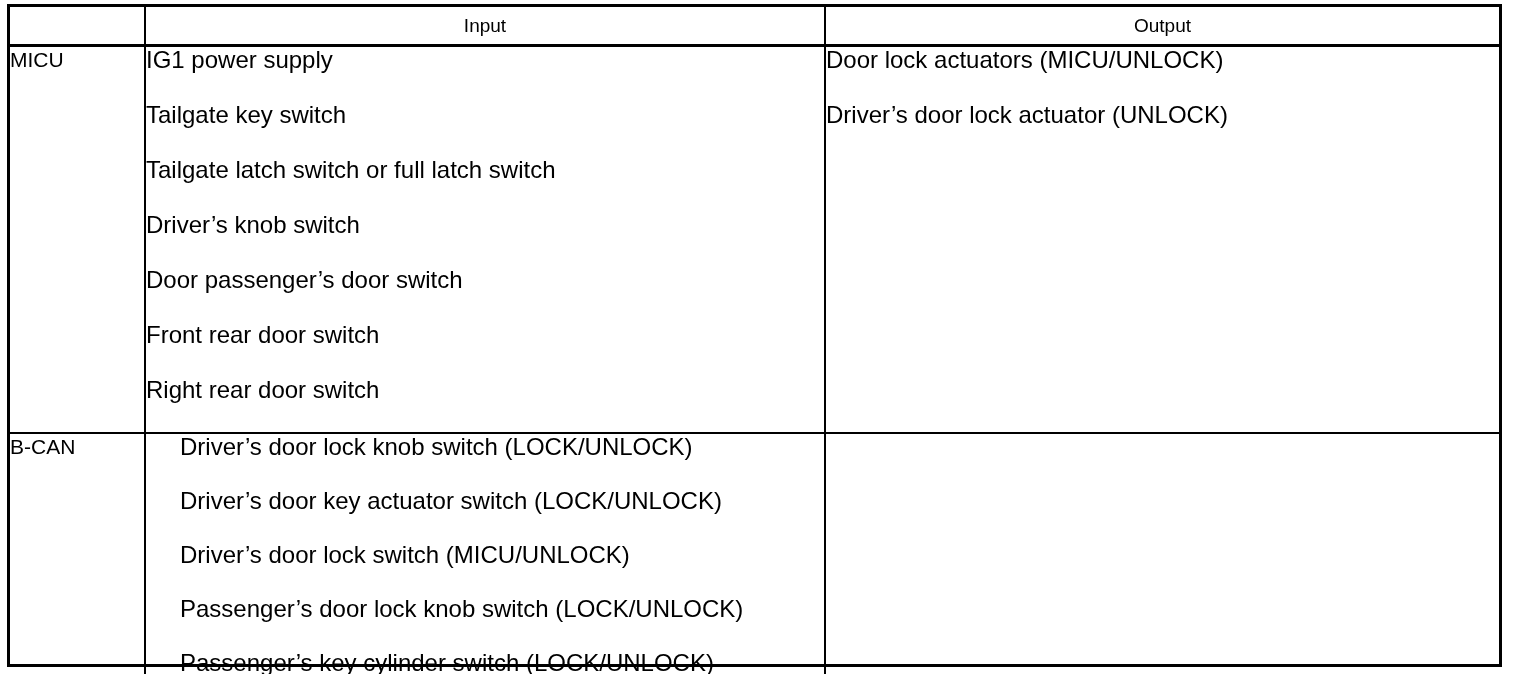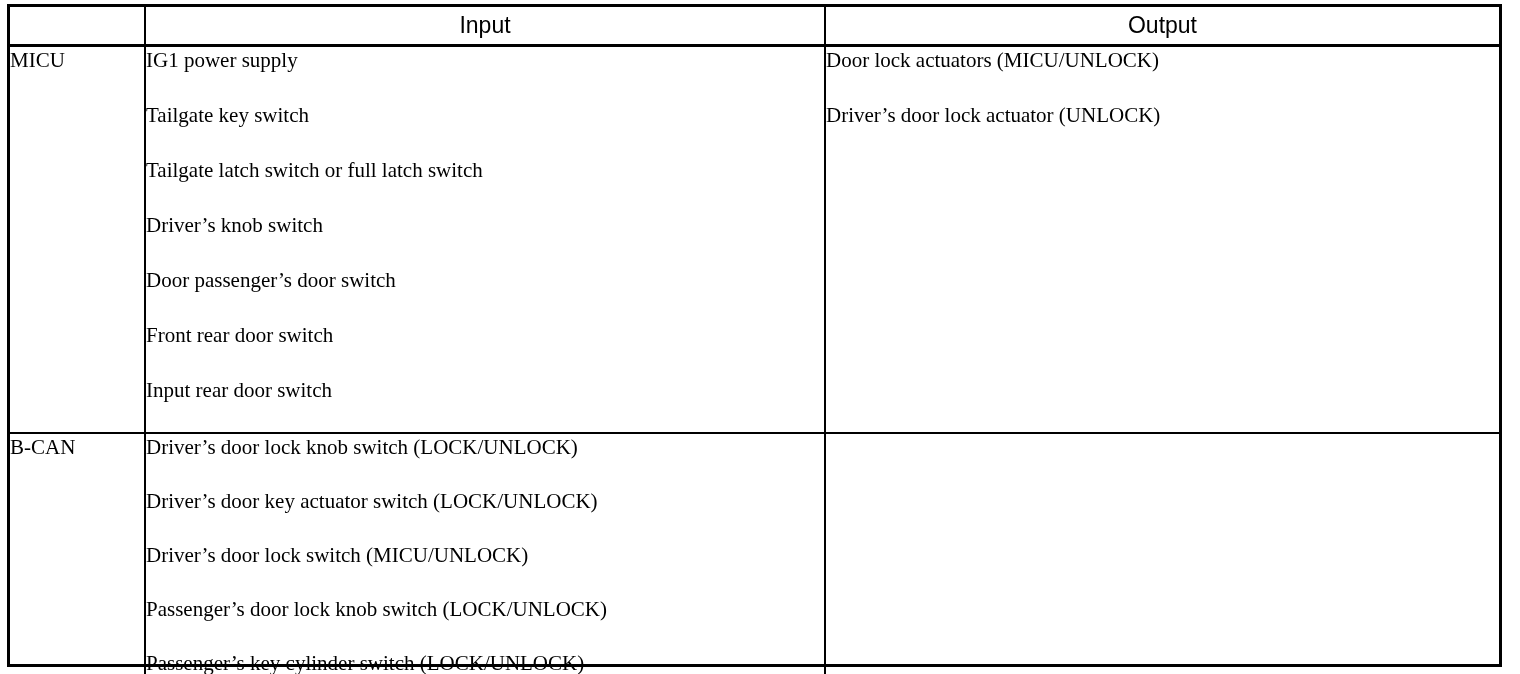--- a/index.html
+++ b/index.html
@@ -42,47 +42,47 @@
     padding: 0;
     vertical-align: top;
     font-weight: normal;
   }
 
   
   .hdr-row th {
     height: 37px;
     border-bottom: 3px solid #000000;
     text-align: center;
-    font-size: 23px;
+    font-size: 19px;
     line-height: 37px;
   }
   .hdr-row th.col-div { border-left: 2px solid #000000; }
   .hdr-blank { }
 
   
-  .body-row > td { border-left: 2px solid #000000; font-family: Liberation Serif, serif; }
+  .body-row > td { border-left: 2px solid #000000; }
   .body-row > td:first-child { border-left: none; }
   .sec-div > td { border-top: 2px solid #000000; }
 
   .cell-module {
     font-size: 21px;
     padding: 8px 0 0 4px;
     line-height: 26px;
     white-space: nowrap;
   }
   .cell-list {
     padding: 8px 0 0 7px;
   }
   .cell-list .line {
-    font-size: 21px;
+    font-size: 24px;
     line-height: 26px;
     height: 55px;
     white-space: nowrap;
   }
-  .cell-list.tight .line { height: 54px; }
+  .cell-list.tight .line { height: 54px; margin-left: 34px; }
 </style>
 </head>
 <body>
 
 <div class="table-wrap">
   <table class="table">
     <colgroup>
       <col class="c-module">
       <col class="c-input">
       <col class="c-output">
@@ -101,21 +101,21 @@
       <tr class="body-row">
         <td class="cell-module">MICU</td>
 
         <td class="cell-list">
           <div class="line">IG1 power supply</div>
           <div class="line">Tailgate key switch</div>
           <div class="line">Tailgate latch switch or full latch switch</div>
           <div class="line">Driver’s knob switch</div>
           <div class="line">Door passenger’s door switch</div>
           <div class="line">Front rear door switch</div>
-          <div class="line">Input rear door switch</div>
+          <div class="line">Right rear door switch</div>
         </td>
 
         <td class="cell-list">
           <div class="line">Door lock actuators (MICU/UNLOCK)</div>
           <div class="line">Driver’s door lock actuator (UNLOCK)</div>
         </td>
       </tr>
 
       <tr class="body-row sec-div">
         <td class="cell-module">B-CAN</td>

